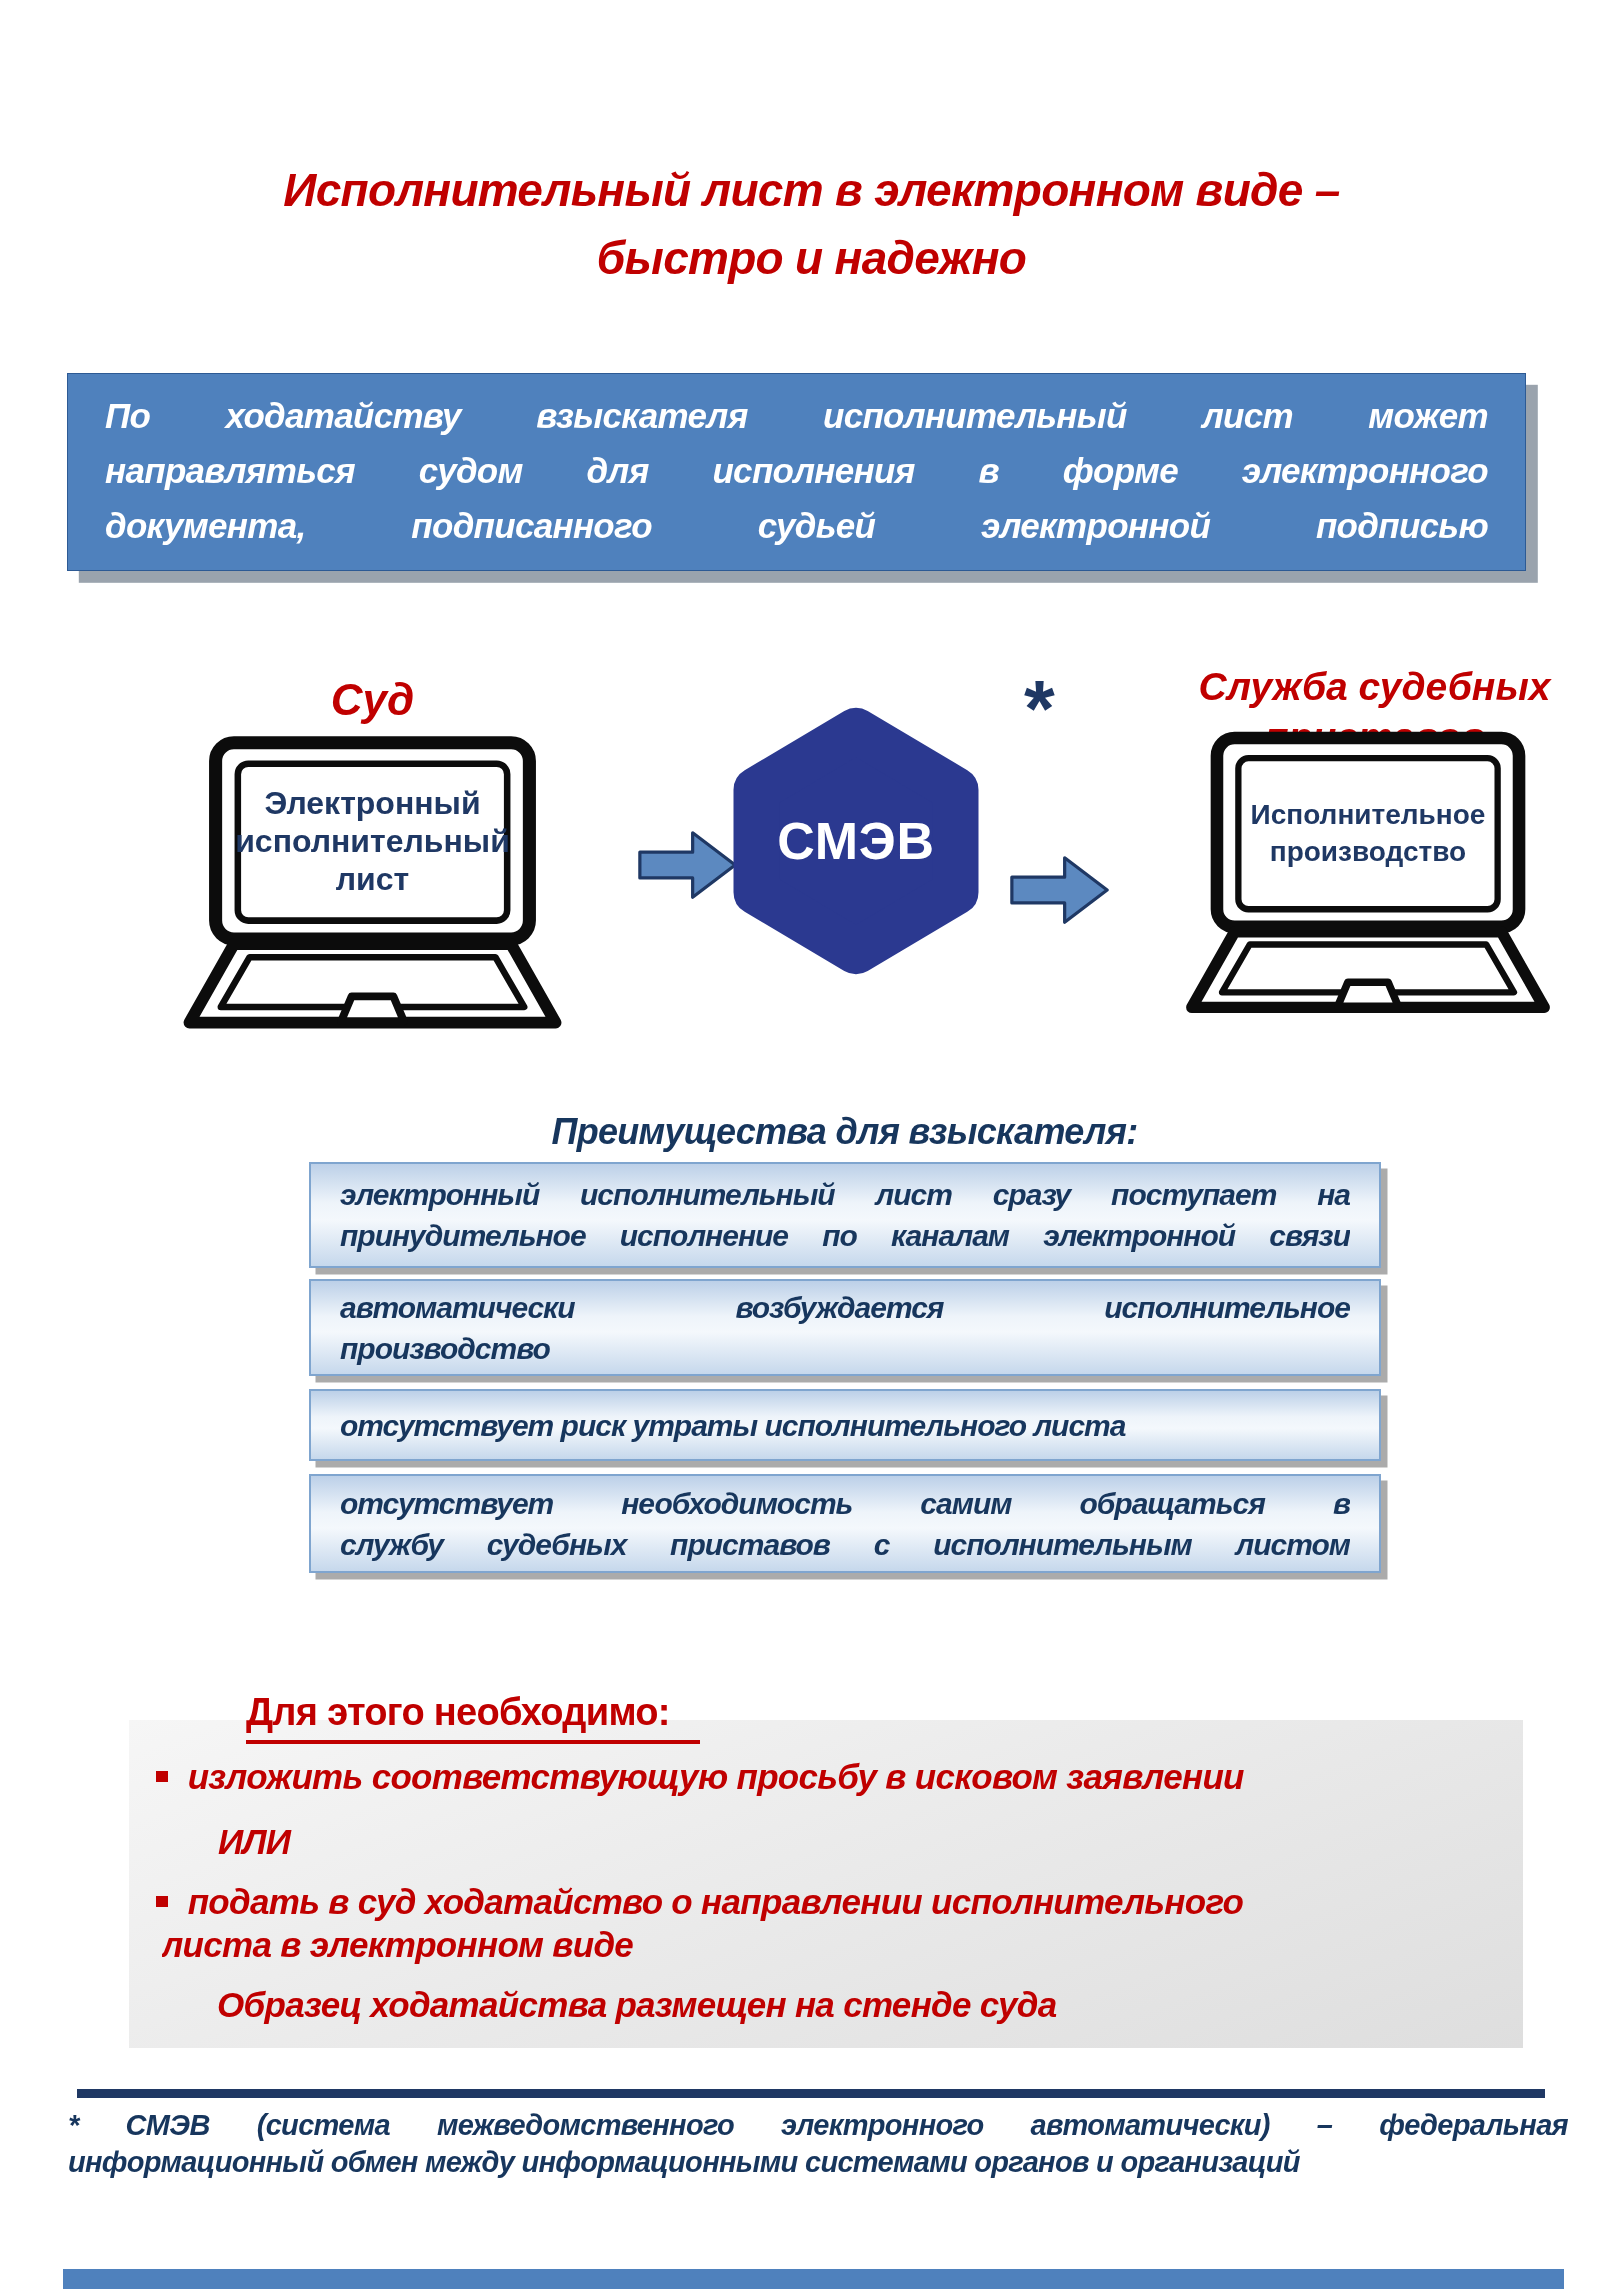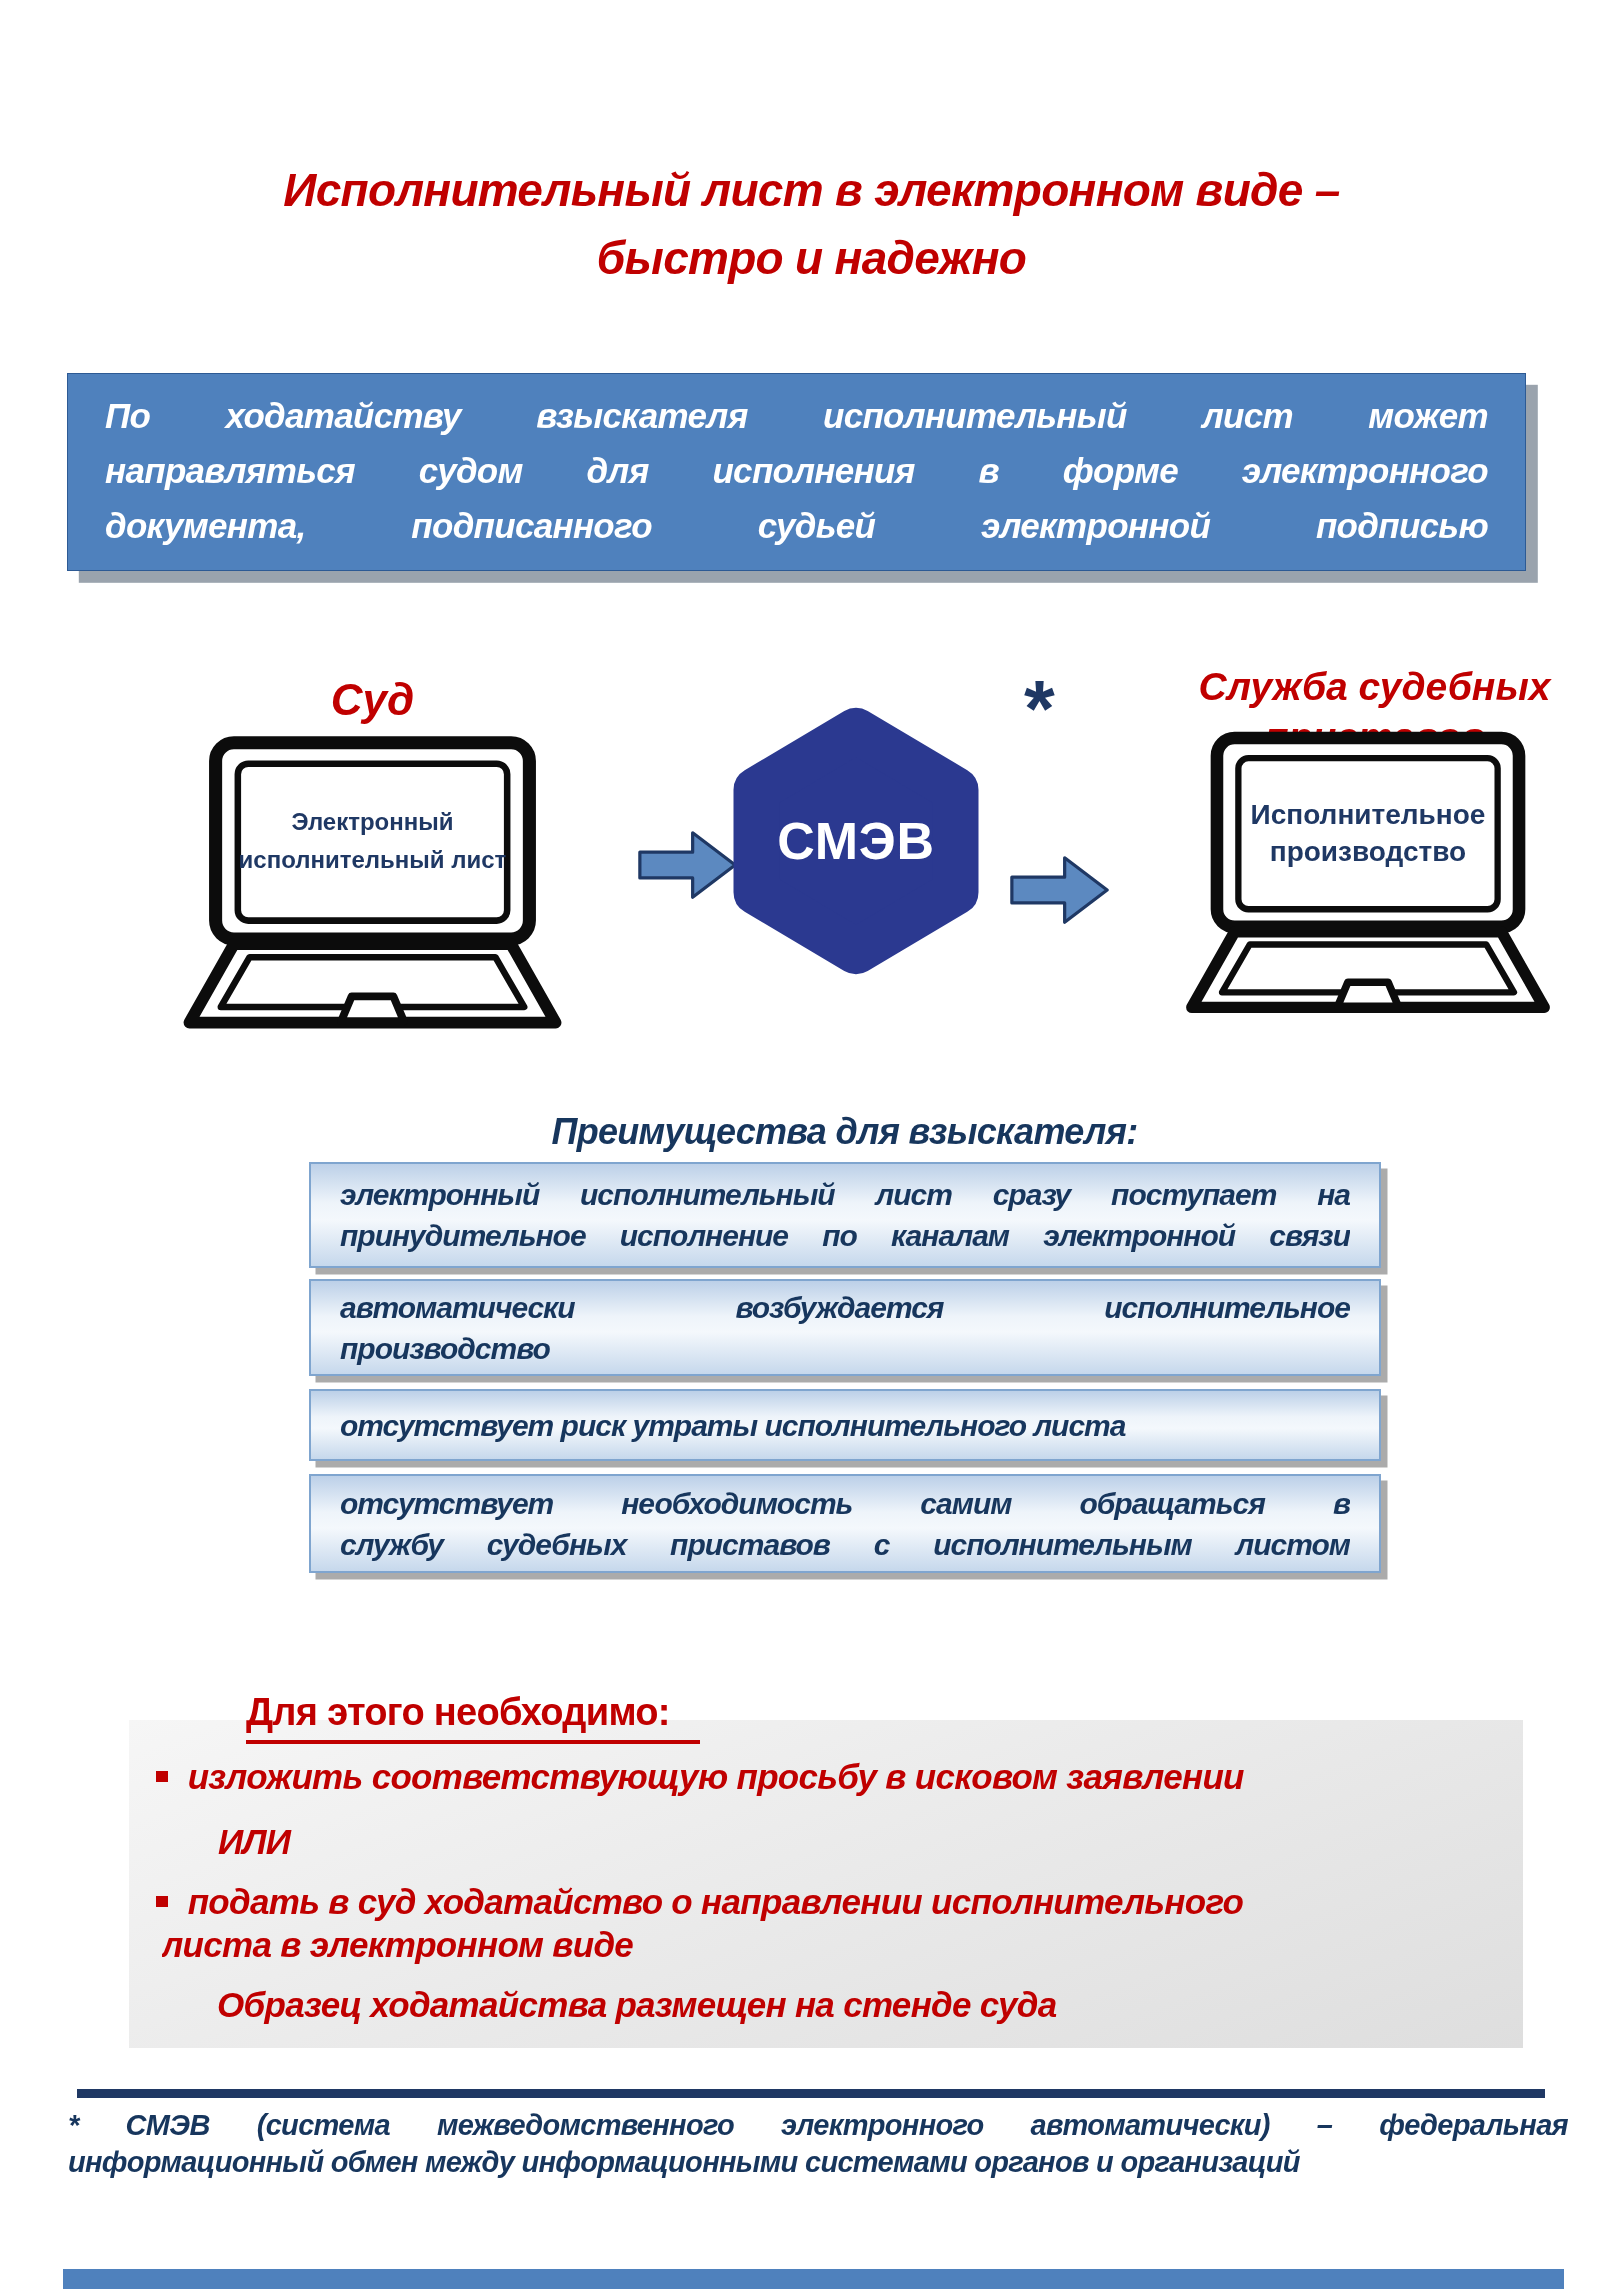--- a/index.html
+++ b/index.html
@@ -41,21 +41,21 @@
   .court-label{left:111px;top:674px;width:523px;font-size:44px;line-height:51px;}
   .bailiff-label{left:1152px;top:662px;width:445px;font-size:39px;line-height:50px;}
   .laptop{position:absolute;}
   .laptop svg{display:block;width:100%;height:100%;}
   .screen-text{
     position:absolute;left:24%;top:10%;width:52%;height:52%;
     display:flex;align-items:center;justify-content:center;
     text-align:center;color:#1F3864;font-weight:bold;
   }
   .laptop-left{left:111px;top:732px;width:523px;height:304px;}
-  .laptop-left .screen-text{font-size:24px;line-height:38px;}
+  .laptop-left .screen-text{font-size:32px;line-height:38px;}
   .laptop-right{left:1116px;top:728px;width:504px;height:292px;}
   .laptop-right .screen-text{font-size:28px;line-height:37px;}
   .arrow{position:absolute;width:103px;height:78px;}
   .arrow svg{display:block;width:100%;height:100%;}
   .arrow-1{left:636px;top:826px;}
   .arrow-2{left:1008px;top:851px;}
   .hexagon{left:721px;top:701px;width:270px;height:280px;}
   .hexagon svg{display:block;width:100%;height:100%;}
   .hex-label{
     position:absolute;left:0;top:0;width:100%;height:100%;

